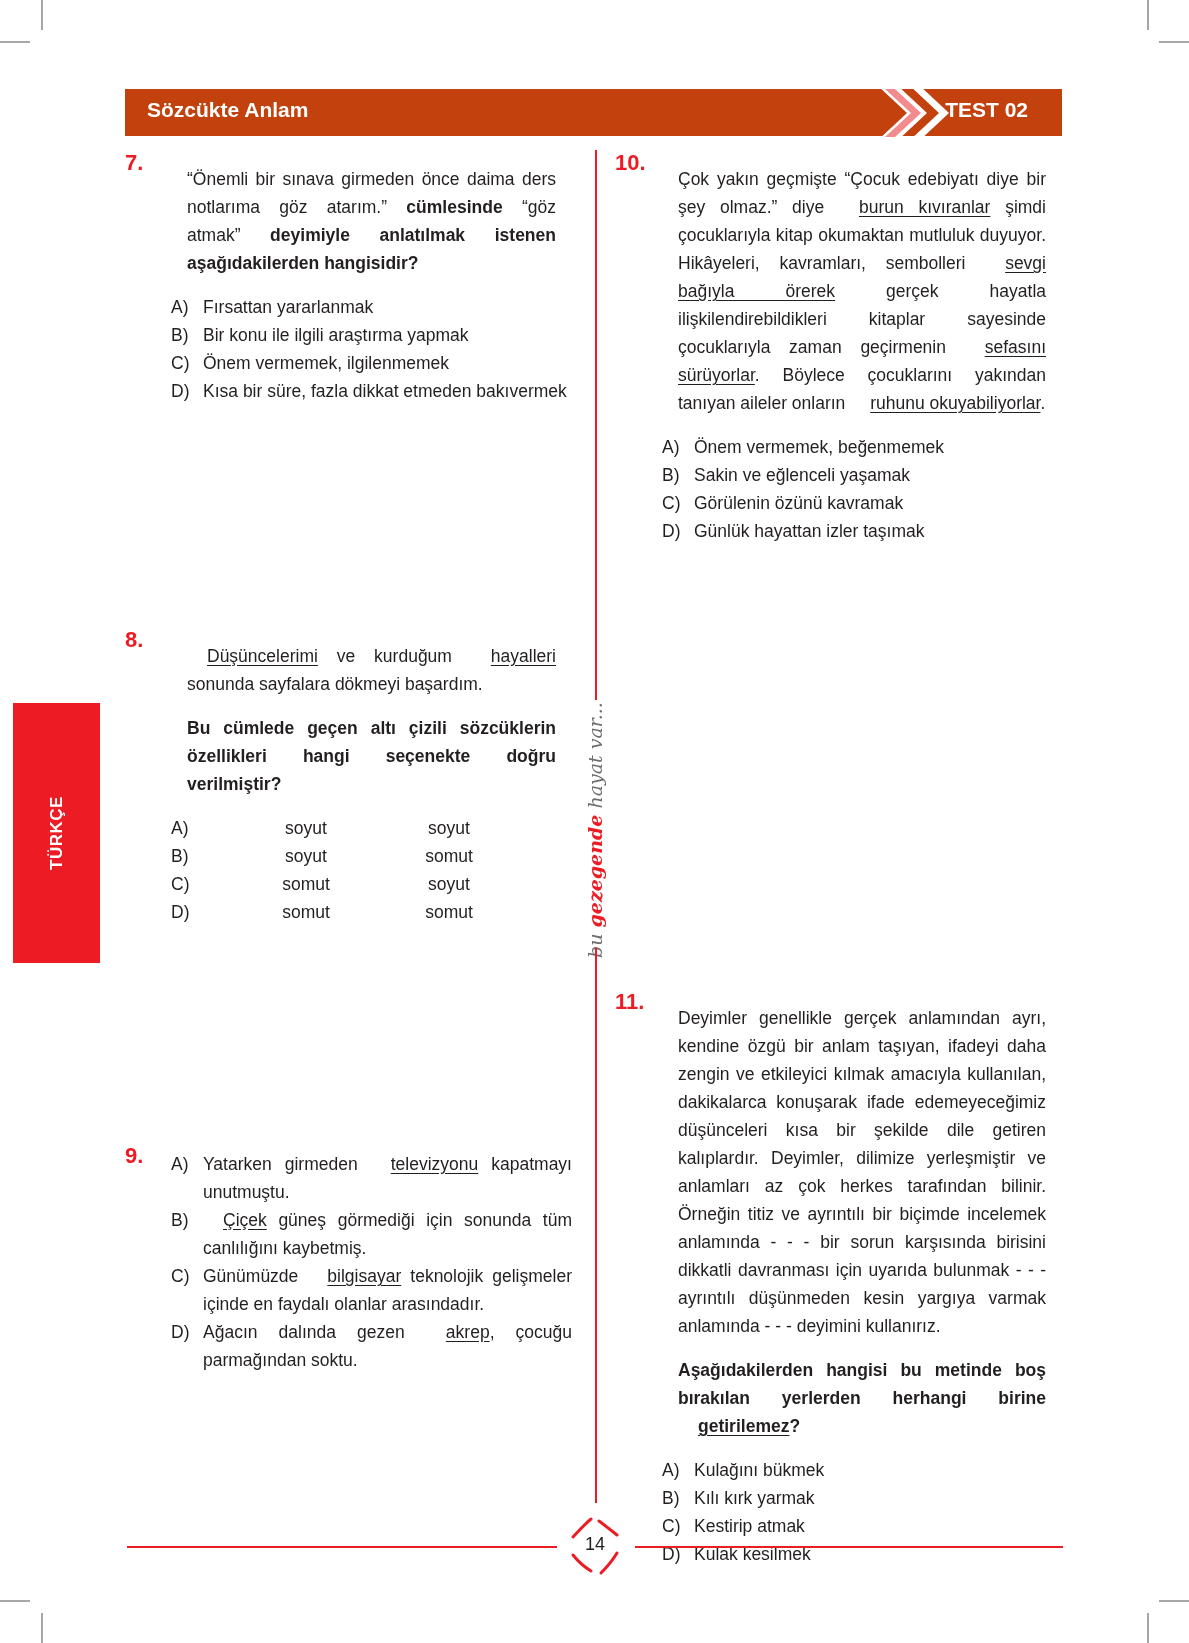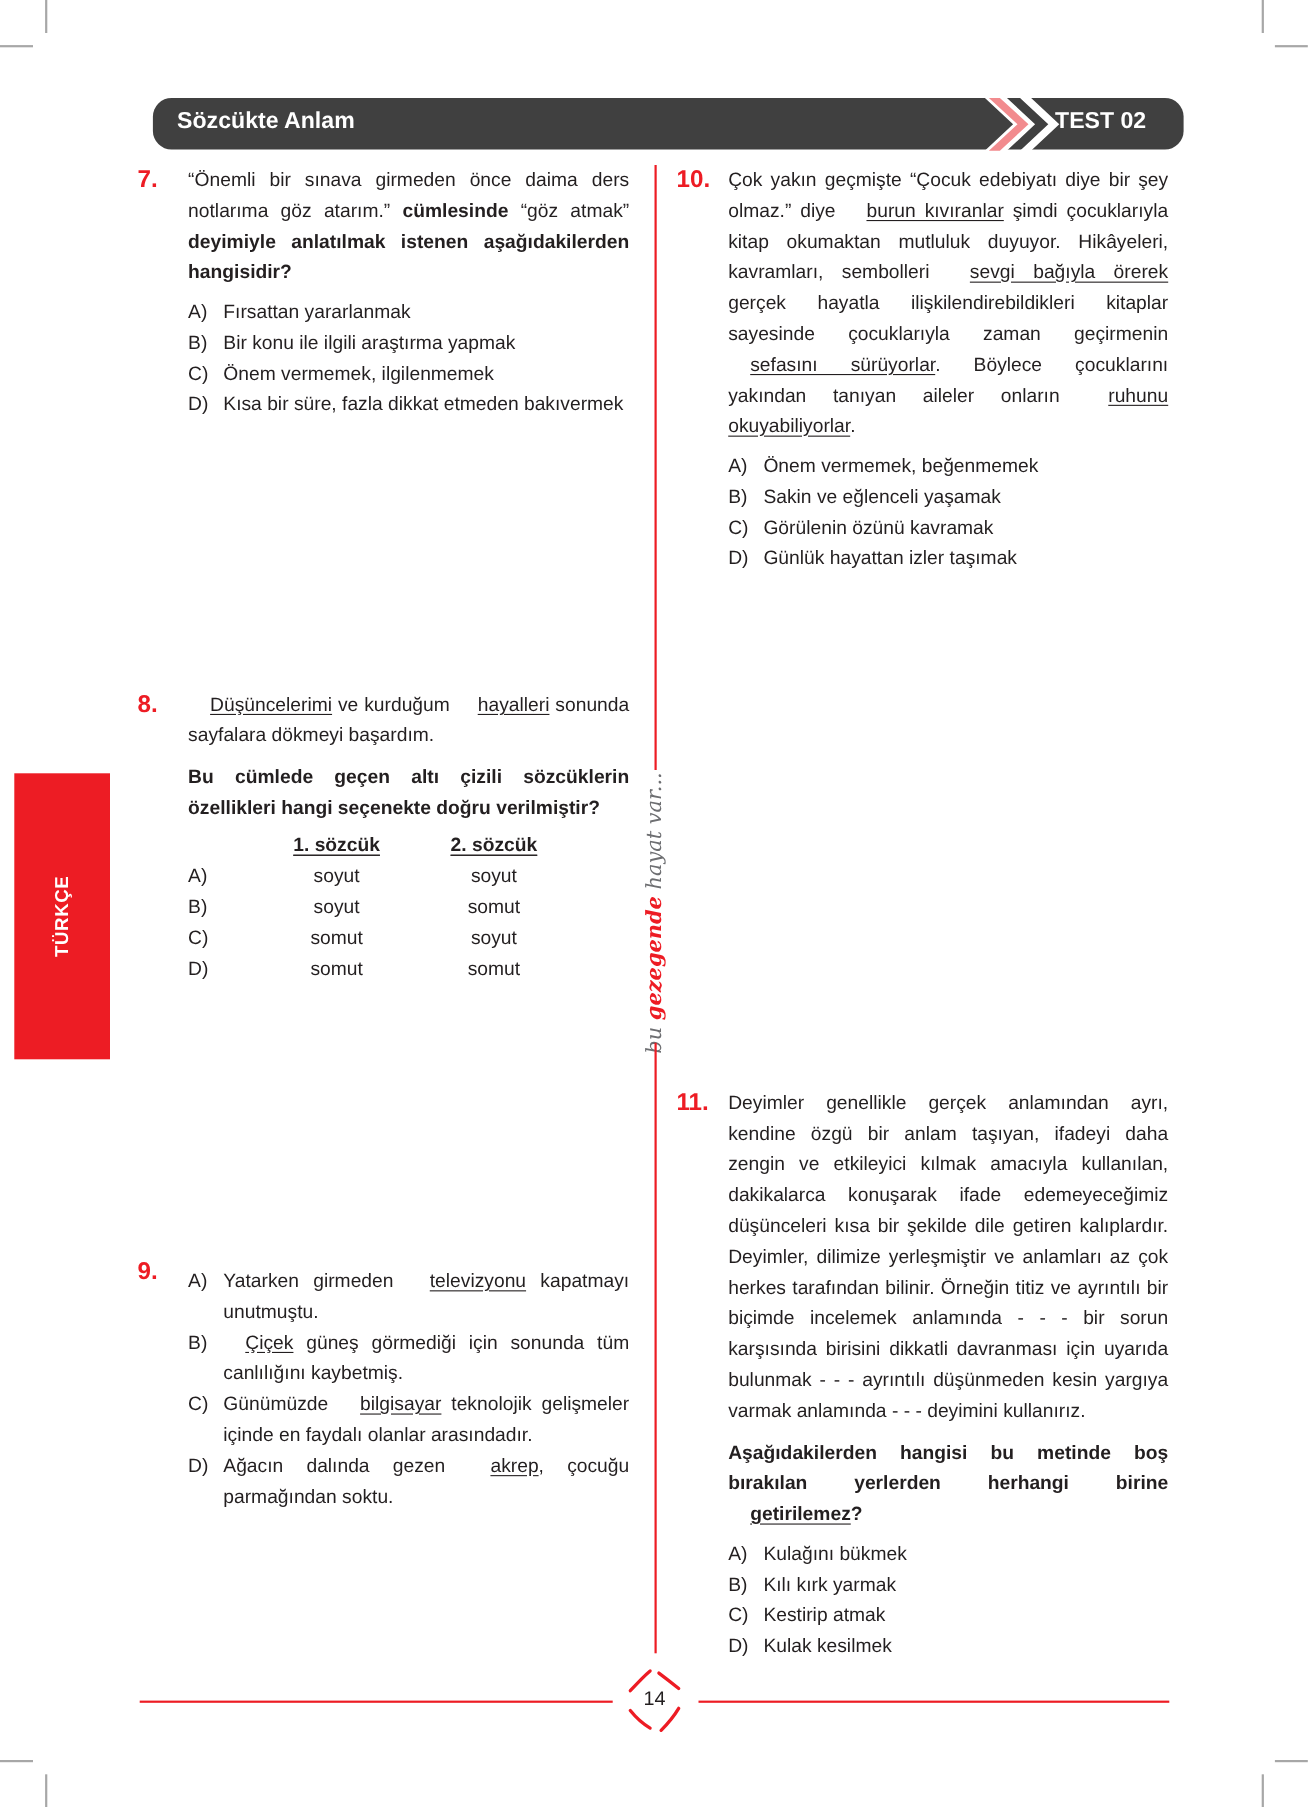--- a/index.html
+++ b/index.html
@@ -4,42 +4,42 @@
 <style>
   html, body { margin: 0; padding: 0; background: #ffffff; }
   body { width: 1189px; height: 1643px; position: relative; overflow: hidden;
          font-family: "Liberation Sans", sans-serif; color: #231f20; }
   .abs { position: absolute; }
 
   
   .crop { position: absolute; background: #a7a7a7; }
 
   
-  .header { left: 139px; top: 89px; width: 937px; height: 47px; background: #404040; border-radius: 17px; }
+  .header { left: 125px; top: 89px; width: 937px; height: 47px; background: #c2410c; }
   .header-title { position: absolute; left: 22px; top: 9px; color: #fff; font-weight: bold; font-size: 21px; }
   .header-test { position: absolute; right: 34px; top: 9px; color: #fff; font-weight: bold; font-size: 21px; margin-left: 35px; }
   .chevrons { position: absolute; left: 750px; top: -4px; width: 90px; height: 56px; }
 
   
   .side-tab { left: 13px; top: 703px; width: 87px; height: 260px; background: #ed1c24; }
   .side-tab-label { position: absolute; left: 50%; top: 50%; transform: translate(-50%, -50%) rotate(-90deg);
                     color: #fff; font-weight: bold; font-size: 17px; letter-spacing: 0.5px; white-space: nowrap; }
 
   
   .divider { position: absolute; width: 2px; background: #ed1c24; left: 595px; }
   .slogan { position: absolute; left: 575px; top: 735px; width: 40px; height: 190px; }
   .slogan-text { position: absolute; left: 50%; top: 50%; transform: translate(-50%, -50%) rotate(-90deg);
                  font-family: "DejaVu Serif", serif; font-style: italic; font-size: 19px; color: #6d6e71; white-space: nowrap; }
   .slogan-text .hl { color: #ed1c24; font-weight: bold; }
 
   
   .q { position: absolute; font-size: 17.5px; line-height: 28px; }
   .qnum { position: absolute; left: 0; top: 0; color: #ed1c24; font-weight: bold; font-size: 22px; line-height: 28px; }
   .qbody { margin-left: 46px; text-align: justify; }
-  .qbody p { margin: 0; }
+  .qbody p { margin: 16px; }
   .stem { font-weight: bold; margin-top: 10px !important; }
   .opts { margin-top: 8px; }
   .opt { display: flex; }
   .opt-letter { width: 32px; flex: none; }
   .opt-text { flex: 1; text-align: justify; }
   u { text-decoration: underline; text-underline-offset: 3px; padding-left: 20px; }
 
   .tbl { margin-top: 6px; }
   .tbl-row { display: flex; height: 28px; }
   .tbl-l { width: 62px; }
@@ -109,25 +109,20 @@
     </div>
   </div>
 </div>
 
 <div class="q" style="left:125px;top:626px;width:447px;">
   <span class="qnum">8.</span>
   <div class="qbody">
     <p><u>Düşüncelerimi</u><span> ve kurduğum </span><u>hayalleri</u><span> sonunda sayfalara dökmeyi başardım.</span></p>
     <p class="stem">Bu cümlede geçen altı çizili sözcüklerin özellikleri hangi seçenekte doğru verilmiştir?</p>
     <div class="tbl">
-      <div class="tbl-row tbl-head">
-        <span class="tbl-l"></span>
-        <span class="tbl-c1"><span>1. sözcük</span></span>
-        <span class="tbl-c2"><span>2. sözcük</span></span>
-      </div>
       <div class="tbl-row">
           <span class="tbl-l">A)</span>
           <span class="tbl-c1">soyut</span>
           <span class="tbl-c2">soyut</span>
         </div>
       <div class="tbl-row">
           <span class="tbl-l">B)</span>
           <span class="tbl-c1">soyut</span>
           <span class="tbl-c2">somut</span>
         </div>

